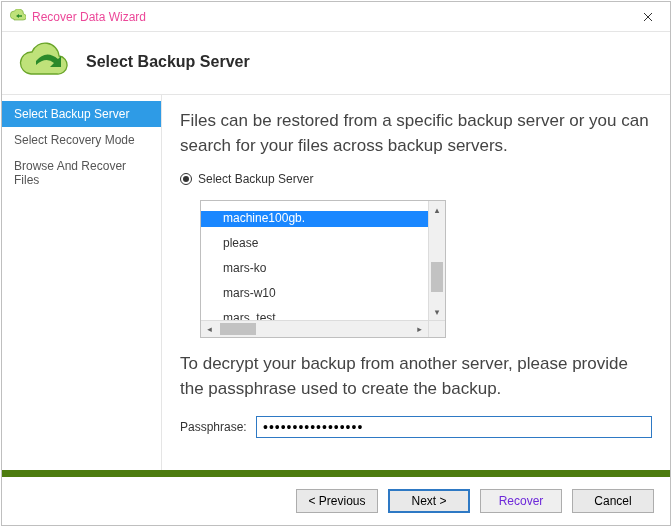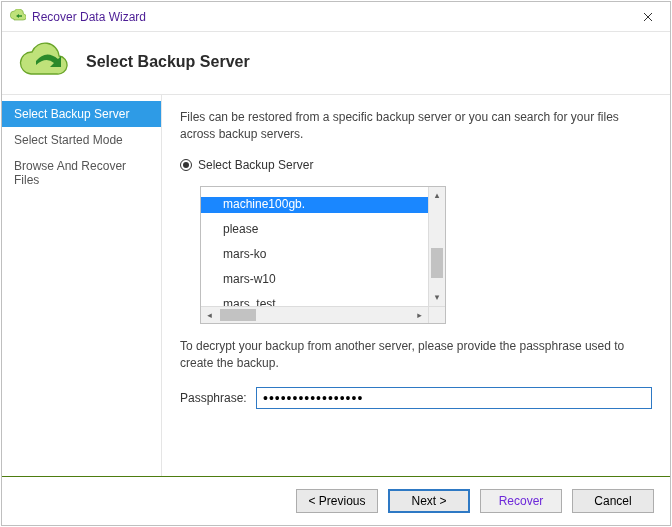--- a/index.html
+++ b/index.html
@@ -1,51 +1,51 @@
 <!DOCTYPE html>
 <html><head>
 <meta charset="utf-8">
 <style>
 * { box-sizing: border-box; margin: 0; padding: 0; }
 html, body { width: 672px; height: 527px; font-family: "Segoe UI", Tahoma, sans-serif; font-size: 12px; color: #333; background: #fff; }
 .window { width: 670px; height: 525px; border: 1px solid #bfbfbf; display: flex; flex-direction: column; background: #fff; position: relative; margin:1px;}
 .titlebar { height: 30px; display: flex; align-items: center; padding: 0 0 0 8px; border-bottom: 1px solid #e5e5e5; }
-.titlebar .title { flex: 1; font-size: 12px; color: #4c1d95; }
+.titlebar .title { flex: 1; font-size: 12px; color: #ec4899; }
 .titlebar .t-icon { width: 16px; height: 16px; margin-right: 6px; display: inline-flex; align-items: center; justify-content: center;}
 .titlebar .close { width: 45px; height: 30px; display: flex; align-items: center; justify-content: center; color: #333; }
 .header { display: flex; align-items: center; padding: 10px 16px 12px 16px; border-bottom: 1px solid #e5e5e5; gap: 16px;}
 .logo { width: 52px; height: 40px; flex-shrink: 0; }
 .header h1 { font-size: 16px; font-weight: 600; color: #2b2b2b; }
 .body { flex: 1; display: flex; min-height: 0; }
 .sidebar { width: 160px; border-right: 1px solid #e5e5e5; padding-top: 6px; }
 .sidebar .step { padding: 6px 12px; font-size: 12px; color: #555; cursor: pointer; }
 .sidebar .step.active { background: #2e9be6; color: #fff; }
 .main { flex: 1; padding: 14px 18px 10px 18px; display: flex; flex-direction: column; gap: 14px; overflow: hidden;}
-.desc { font-size: 12px; color: #444; line-height: 1.45; }
+.desc { font-size: 17px; color: #444; line-height: 1.45; }
 .radio-row { display: flex; align-items: center; gap: 6px; font-size: 12px; }
 .radio-dot { width: 12px; height: 12px; border: 1px solid #333; border-radius: 50%; display: inline-flex; align-items: center; justify-content: center;}
 .radio-dot .inner { width: 6px; height: 6px; background: #333; border-radius: 50%; }
 .listwrap { margin-left: 20px; width: 246px; height: 138px; border: 1px solid #bfbfbf; display: flex; flex-direction: column; background:#fff;}
 .listbox { flex: 1; display: flex; overflow: hidden; }
 .items { flex: 1; overflow: hidden; font-size: 12px; padding-top:1px;}
 .items .item { padding: 0px 22px; line-height: 14px; height:16px; white-space: nowrap; cursor: default; margin-top: 9px;}
 .items .item.selected { background: #1a87ff; color: #fff; }
 .vscroll { width: 17px; background: #f0f0f0; border-left: 1px solid #dcdcdc; display: flex; flex-direction: column; }
 .vscroll .arrow { height: 17px; display: flex; align-items: center; justify-content: center; color: #606060; font-size: 9px;}
 .vscroll .track { flex: 1; position: relative; }
 .vscroll .thumb { position: absolute; left: 2px; right: 2px; top: 44px; height: 30px; background: #c2c2c2; }
 .hscroll { height: 17px; background: #f0f0f0; border-top: 1px solid #dcdcdc; display: flex; }
 .hscroll .arrow { width: 17px; display: flex; align-items: center; justify-content: center; color:#606060; font-size:9px;}
 .hscroll .track { flex: 1; position: relative; }
 .hscroll .thumb { position: absolute; top: 2px; bottom: 2px; left: 2px; width: 36px; background: #c2c2c2; }
 .hscroll .corner { width: 17px; border-left:1px solid #dcdcdc;}
 .passrow { display: flex; align-items: center; gap: 8px; }
 .passrow label { font-size: 12px; width: 68px;}
 .passrow input { flex: 1; height: 22px; border: 1px solid #2e79c4; padding: 2px 6px; font-size: 14px; letter-spacing: 1px; font-family: inherit; outline:none;}
-.footer { border-top: 1px solid #4d7c0f; padding: 12px 16px; display: flex; justify-content: flex-end; gap: 10px; }
+.footer { border-top: 7px solid #4d7c0f; padding: 12px 16px; display: flex; justify-content: flex-end; gap: 10px; }
 .btn { min-width: 82px; height: 24px; border: 1px solid #adadad; background: #e9e9e9; font-size: 12px; font-family: inherit; cursor: pointer; padding:0 10px;}
 .btn.primary { border: 2px solid #2e79c4; background: #e9e9e9; }
 .btn:disabled { color: #6d28d9; background:#efefef; cursor: default; }
 </style>
 </head>
 <body>
 
 <div class="window">
 
   <div class="titlebar">
@@ -69,21 +69,21 @@
         <path d="M13 32a11 11 0 0 1 1-22 14 14 0 0 1 27 4 9 9 0 0 1-2 18H13z" fill="#bfe27a" stroke="#6aa52a" stroke-width="1.3"></path>
         <path d="M18 19 q10 -12 22 -2 l3 -3 v11 h-11 l4 -4 q-8 -7 -18 2z" fill="#2a8a2a"></path>
       </svg>
     </div>
     <h1>Select Backup Server</h1>
   </div>
 
   <div class="body">
     <div class="sidebar">
       <div class="step active">Select Backup Server</div>
-      <div class="step">Select Started Mode</div>
+      <div class="step">Select Recovery Mode</div>
       <div class="step">Browse And Recover Files</div>
     </div>
 
     <div class="main">
       <div class="desc">Files can be restored from a specific backup server or you can search for your files across backup servers.</div>
 
       <div class="radio-row">
         <span class="radio-dot">
             <span class="inner"></span>
           </span>

